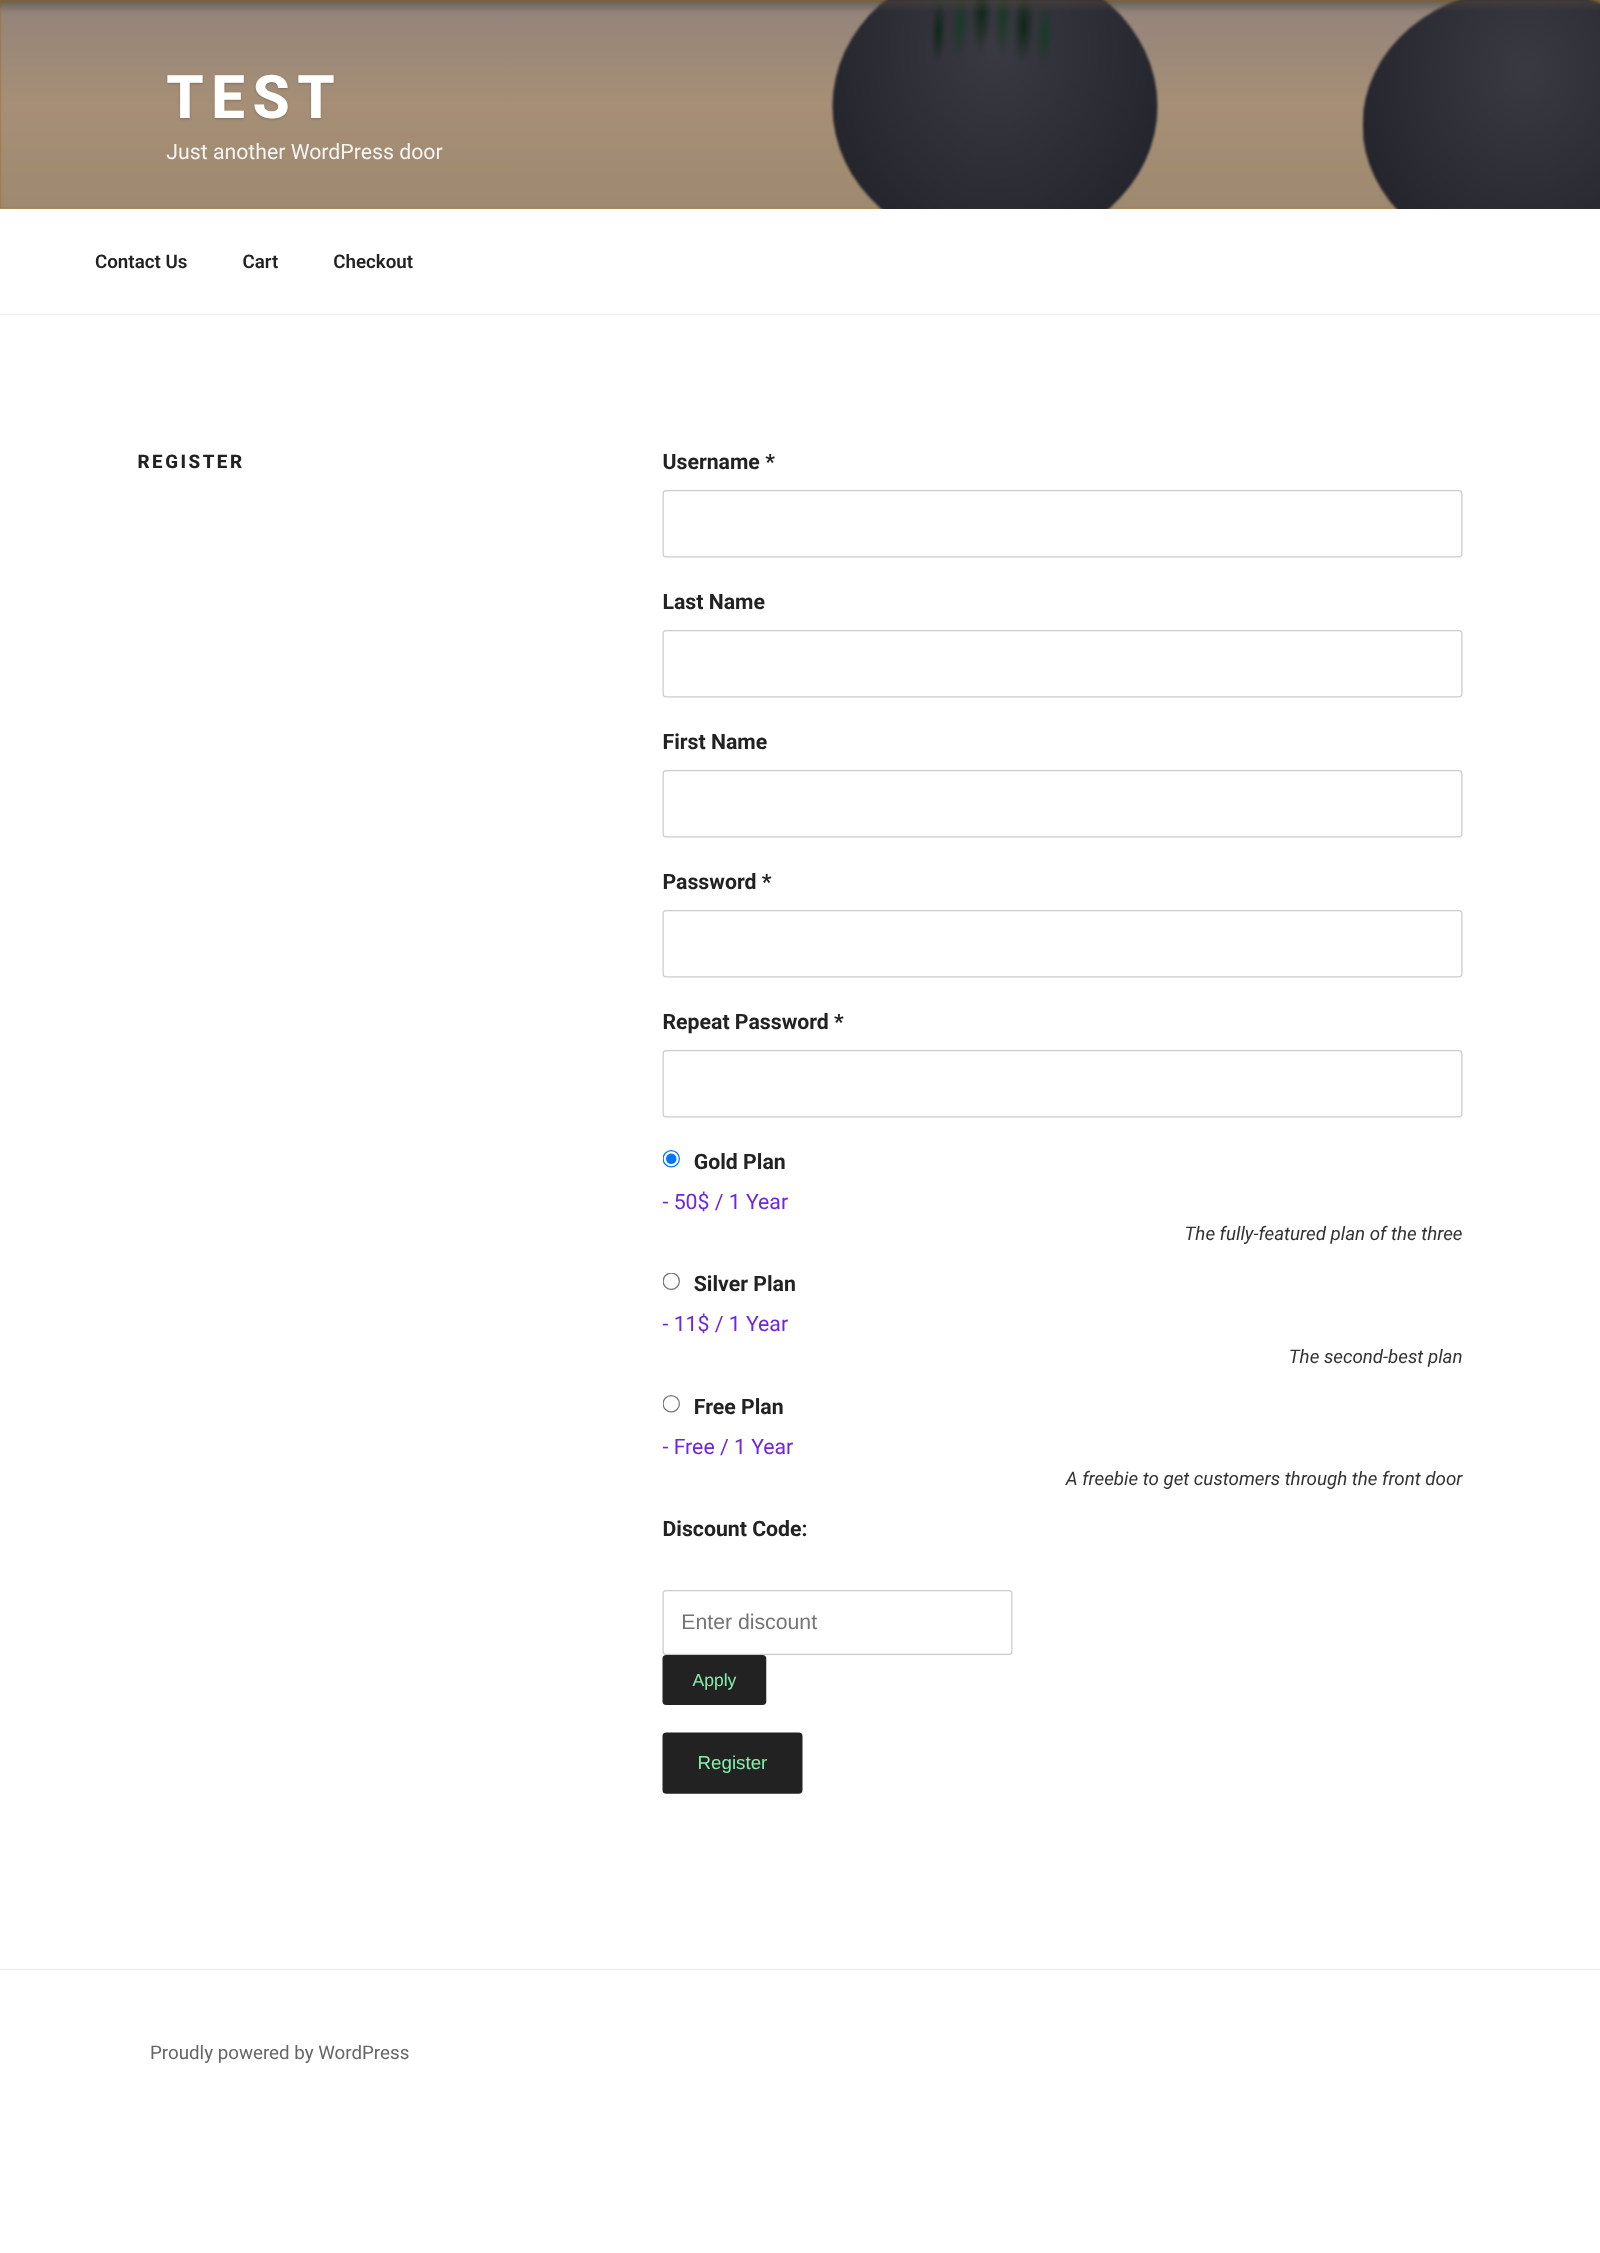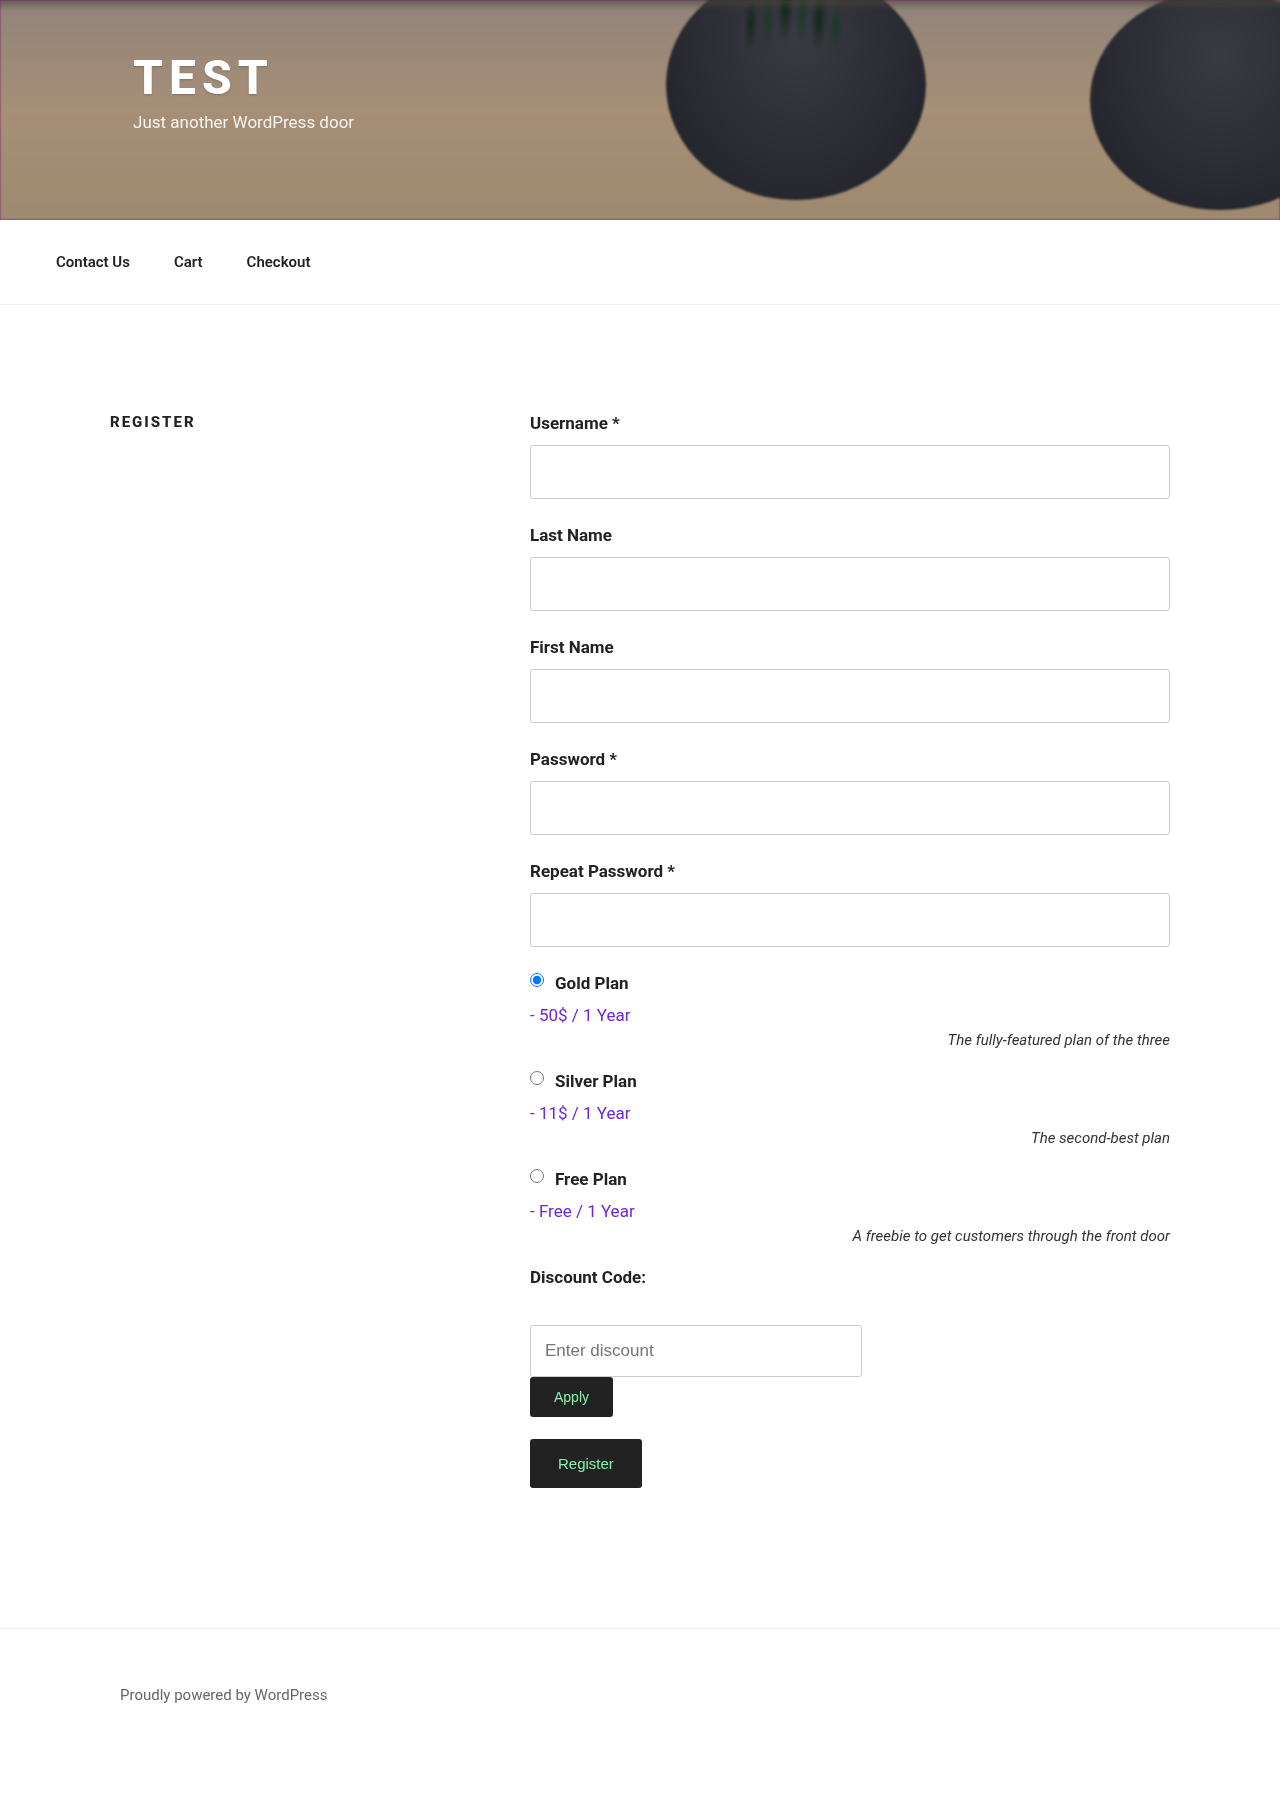--- a/index.html
+++ b/index.html
@@ -2,24 +2,24 @@
 <html><head>
   <meta charset="utf-8">
   <style>
     * { margin: 0; padding: 0; box-sizing: border-box; }
     body {
       font-family: -apple-system, BlinkMacSystemFont, "Segoe UI", Roboto, Helvetica, Arial, sans-serif;
       color: #333;
       background: #fff;
     }
     .hero {
-      height: 220px;
+      height: 167px;
       position: relative;
       overflow: hidden;
-      background: #701a75;
+      background: #a16207;
     }
     .hero-bg {
       position: absolute;
       inset: 0;
       filter: blur(1px);
     }
     .hero-bg::before {
       content: "";
       position: absolute;
       inset: 0;
@@ -77,21 +77,21 @@
       line-height: 1;
       text-shadow: 0 1px 2px rgba(0,0,0,0.2);
     }
     .tagline {
       font-size: 17px;
       margin-top: 10px;
       color: rgba(255,255,255,0.9);
     }
     .nav {
       border-bottom: 1px solid #eee;
-      padding: 0 56px;
+      padding: 0 76px;
     }
     .nav-inner {
       display: flex;
       gap: 44px;
       height: 84px;
       align-items: center;
     }
     .nav-item {
       font-size: 15px;
       font-weight: 600;
@@ -172,21 +172,21 @@
       font-weight: 700;
       color: #222;
       margin-bottom: 8px;
       display: block;
     }
     .discount-row {
       margin-bottom: 22px;
     }
     .discount-input {
       display: block;
-      width: 332px;
+      width: 280px;
       height: 52px;
       border: 1px solid #ccc;
       border-radius: 3px;
       padding: 0 14px;
       font-size: 17px;
       margin-bottom: 0;
       margin-top: 38px;
     }
     .btn {
       background: #222;

